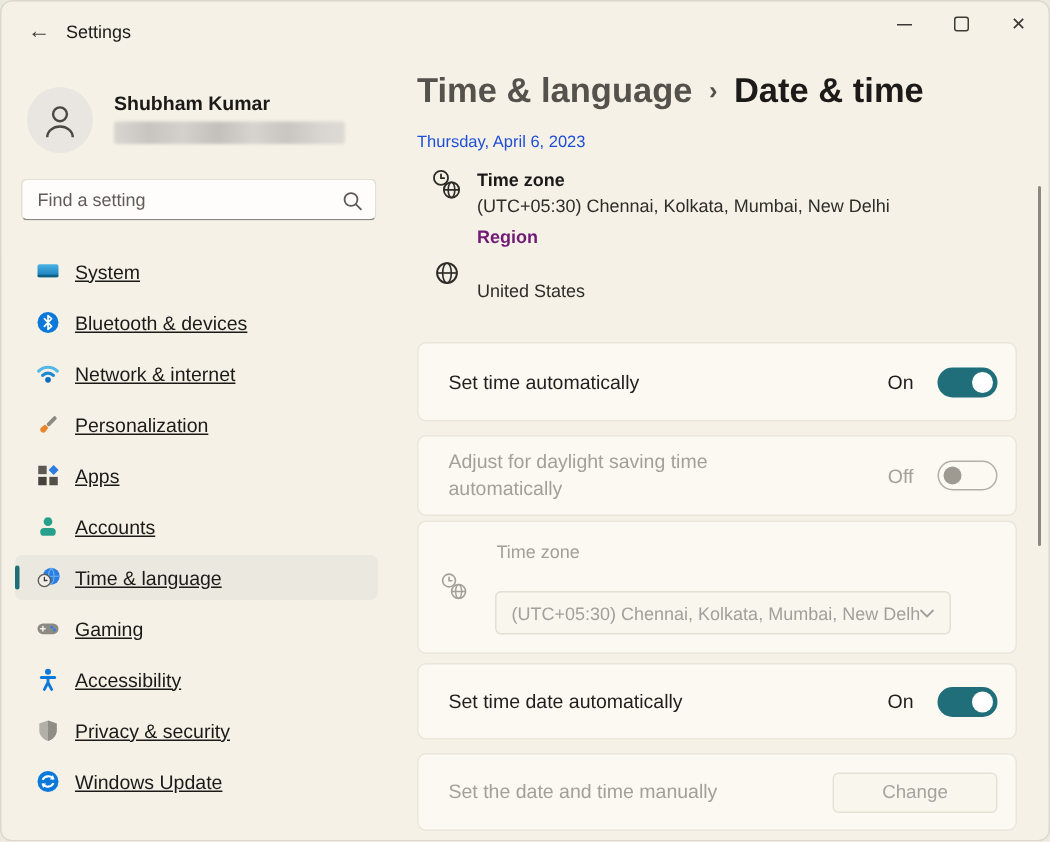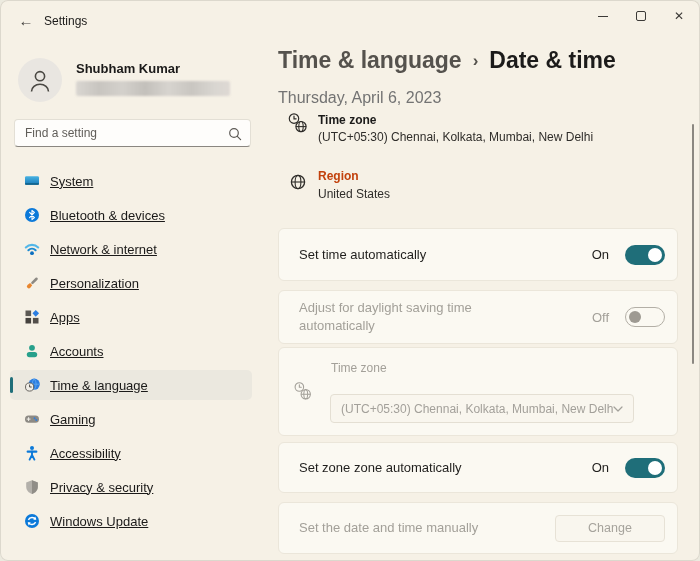--- a/index.html
+++ b/index.html
@@ -42,26 +42,26 @@
   .nav-item { position:relative; height:30px; margin:0 10px; border-radius:5px;
     display:flex; align-items:center; padding-left:14px; gap:10px; font-size:13px; color:#1b1a19; cursor:default;text-decoration:underline; }
   .nav-item.selected { background:#ebe8df; }
   .nav-indicator { position:absolute; left:0; top:7px; width:3px; height:16px; border-radius:2px; background:#1f6e79; }
   .nav-icon { width:16px; height:16px; display:flex; align-items:center; justify-content:center; flex:0 0 16px; }
   
   .crumb { position:absolute; left:278px; top:47px; font-size:23px; display:flex; align-items:center; }
   .crumb-parent { color:#55524d; font-weight:600; }
   .crumb-sep { color:#55524d; font-size:17px; padding:0 11px; font-weight:600; }
   .crumb-current { color:#1c1b1a; font-weight:700; }
-  .page-date { position:absolute; left:278px; top:89px; font-size:16px; color:#737373; }
+  .page-date { position:absolute; left:278px; top:89px; font-size:11px; color:#1d4ed8; }
   .info-icon-tz { position:absolute; left:287px; top:112px; color:#2e2c29; }
   .info-label-tz { position:absolute; left:318px; top:113px; font-size:12px; font-weight:700; color:#1b1a19; }
   .info-value-tz { position:absolute; left:318px; top:130px; font-size:12px; color:#2f2d2a; }
   .info-icon-region { position:absolute; left:288px; top:172px; color:#2e2c29; }
-  .info-label-region { position:absolute; left:318px; top:169px; font-size:12px; font-weight:700; color:#c2410c; }
+  .info-label-region { position:absolute; left:318px; top:151px; font-size:12px; font-weight:700; color:#701a75; }
   .info-value-region { position:absolute; left:318px; top:187px; font-size:12px; color:#2f2d2a; }
   .card { position:absolute; left:278px; width:400px; background:#fbf9f2;
     border:1px solid #ebe6da; border-radius:6px; display:flex; align-items:center;
     padding:0 12px 0 20px;gap:16px; }
   .card-label { flex:1; font-size:13px; color:#201f1d; line-height:1.35; }
   .card.disabled .card-label, .card.disabled .state-label { color:#a3a099; }
   .state-label { font-size:13px; color:#201f1d; margin-right:0; }
   .toggle-on { position:relative; width:40px; height:20px; border-radius:10px; background:#1f6e79; flex:0 0 40px; }
   .toggle-on .knob { position:absolute; right:3px; top:3px; width:14px; height:14px; border-radius:50%; background:#ffffff; }
   .toggle-off { position:relative; width:40px; height:20px; border-radius:10px; background:transparent;
@@ -303,21 +303,21 @@
       <span class="dd-value">(UTC+05:30) Chennai, Kolkata, Mumbai, New Delhi</span>
       <span class="dd-chevron">
         <svg width="10" height="6" viewBox="0 0 10 6">
             <path d="M1 1 L5 5 L9 1" fill="none" stroke="currentColor" stroke-width="1.2" stroke-linecap="round" stroke-linejoin="round"></path>
           </svg>
       </span>
     </div>
   </div>
 
   <div class="card c4">
-    <span class="card-label">Set zone zone automatically</span>
+    <span class="card-label">Set time date automatically</span>
     <span class="state-label">On</span>
     <span class="toggle-on">
         <span class="knob"></span>
       </span>
   </div>
 
   <div class="card c5 disabled">
     <span class="card-label">Set the date and time manually</span>
     <button class="change-btn">Change</button>
   </div>

